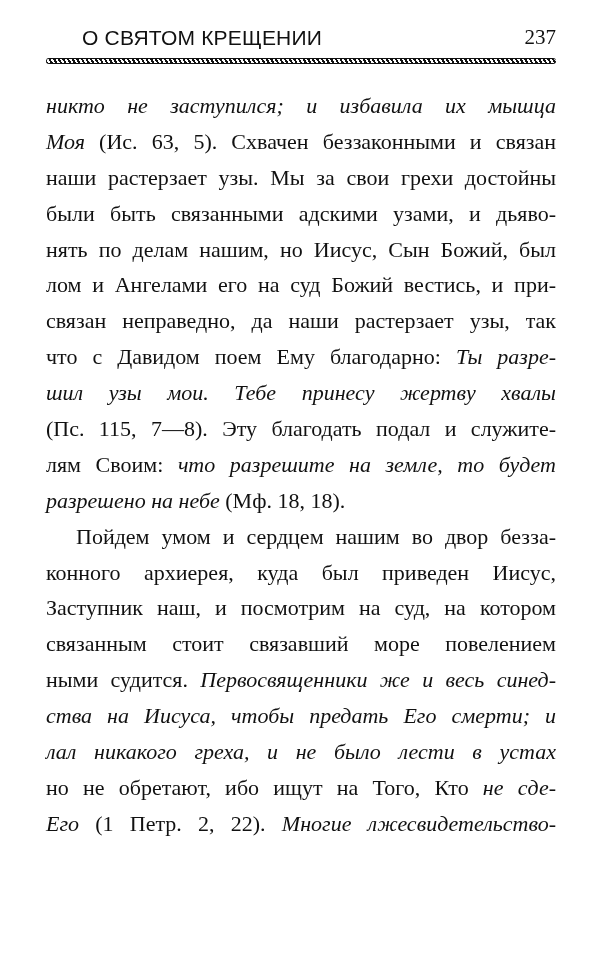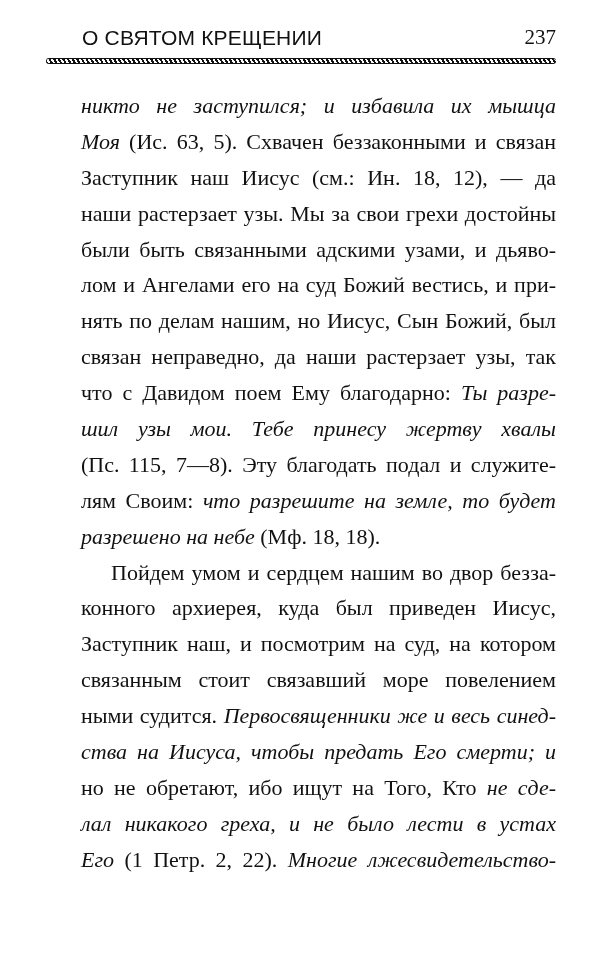--- a/index.html
+++ b/index.html
@@ -4,54 +4,53 @@
 <style>
   html, body { margin:0; padding:0; background:#ffffff; }
   body { width:600px; height:971px; position:relative; overflow:hidden; font-family:"Liberation Serif", serif; color:#111; }
   .header { position:absolute; left:46px; top:22px; width:510px; height:28px; display:flex; justify-content:space-between; align-items:flex-end; }
   .running-title { font-family:"Liberation Sans", sans-serif; font-size:21px; letter-spacing:0.2px;margin-left:36px; }
   .page-number { font-family:"Liberation Serif", serif; font-size:21px;margin-left:40px; }
   .rope { position:absolute; left:46px; top:58px; width:510px; height:6px; border-radius:3px;
     background: repeating-linear-gradient(60deg, #111 0px, #111 2px, #fff 2px, #fff 4px);
     border-top:1px solid #111; border-bottom:1px solid #111; box-sizing:border-box; }
   .text { position:absolute; left:46px; top:88px; width:510px; }
-  .line { height:35.9px; line-height:35.9px; font-size:22px; white-space:nowrap; text-align:justify; text-align-last:justify;margin-left:35px; }
+  .line { height:35.9px; line-height:35.9px; font-size:22px; white-space:nowrap; text-align:justify; text-align-last:justify; }
   .line.last { text-align-last:left; }
   .indent { padding-left:30px; }
   i { font-style:italic; }
 </style>
 </head>
 <body>
 
 <div class="header">
   <span class="running-title">О СВЯТОМ КРЕЩЕНИИ</span>
   <span class="page-number">237</span>
 </div>
 <div class="rope"></div>
 
 <div class="text" id="text">
     <div>
       <div class="line"><i>никто не заступился; и избавила их мышца</i></div>
       <div class="line"><i>Моя</i><span> (Ис. 63, 5). Схвачен беззаконными и связан</span></div>
-      <div class="line"><span>Заступник наш Иисус (см.: Ин. 18, 12), — да</span></div>
       <div class="line"><span>наши растерзает узы. Мы за свои грехи достойны</span></div>
       <div class="line"><span>были быть связанными адскими узами, и дьяво-</span></div>
+      <div class="line"><span>нять по делам нашим, но Иисус, Сын Божий, был</span></div>
       <div class="line"><span>лом и Ангелами его на суд Божий вестись, и при-</span></div>
-      <div class="line"><span>нять по делам нашим, но Иисус, Сын Божий, был</span></div>
       <div class="line"><span>связан неправедно, да наши растерзает узы, так</span></div>
       <div class="line"><span>что с Давидом поем Ему благодарно: </span><i>Ты разре-</i></div>
       <div class="line"><i>шил узы мои. Тебе принесу жертву хвалы</i></div>
       <div class="line"><span>(Пс. 115, 7—8). Эту благодать подал и служите-</span></div>
       <div class="line"><span>лям Своим: </span><i>что разрешите на земле, то будет</i></div>
       <div class="line last"><i>разрешено на небе</i><span> (Мф. 18, 18).</span></div>
     </div>
     <div>
       <div class="line indent"><span>Пойдем умом и сердцем нашим во двор безза-</span></div>
       <div class="line"><span>конного архиерея, куда был приведен Иисус,</span></div>
       <div class="line"><span>Заступник наш, и посмотрим на суд, на котором</span></div>
       <div class="line"><span>связанным стоит связавший море повелением</span></div>
       <div class="line"><span>ными судится. </span><i>Первосвященники же и весь синед-</i></div>
       <div class="line"><i>ства на Иисуса, чтобы предать Его смерти; и</i></div>
+      <div class="line"><i>лал никакого греха, и не было лести в устах</i></div>
       <div class="line"><span>но не обретают, ибо ищут на Того, Кто </span><i>не сде-</i></div>
-      <div class="line"><i>лал никакого греха, и не было лести в устах</i></div>
       <div class="line"><i>Его</i><span> (1 Петр. 2, 22). </span><i>Многие лжесвидетельство-</i></div>
     </div>
   </div>
 
 </body></html>

